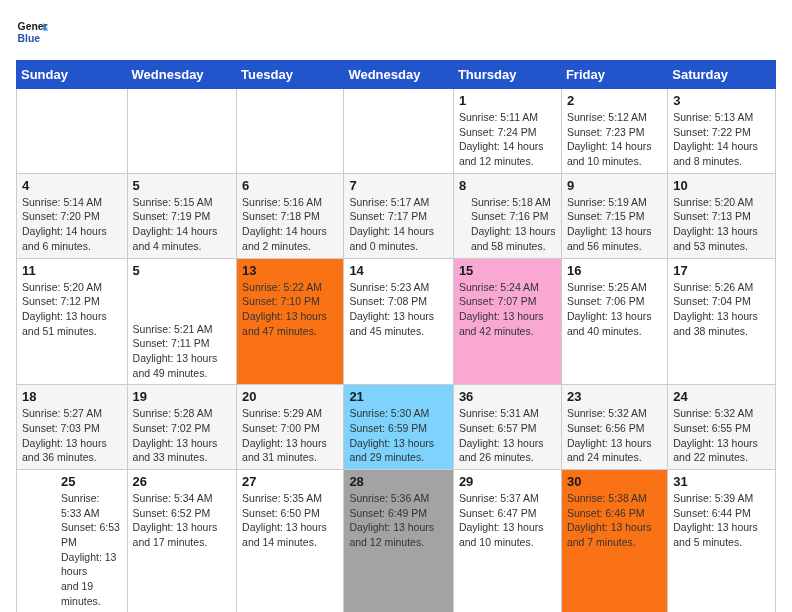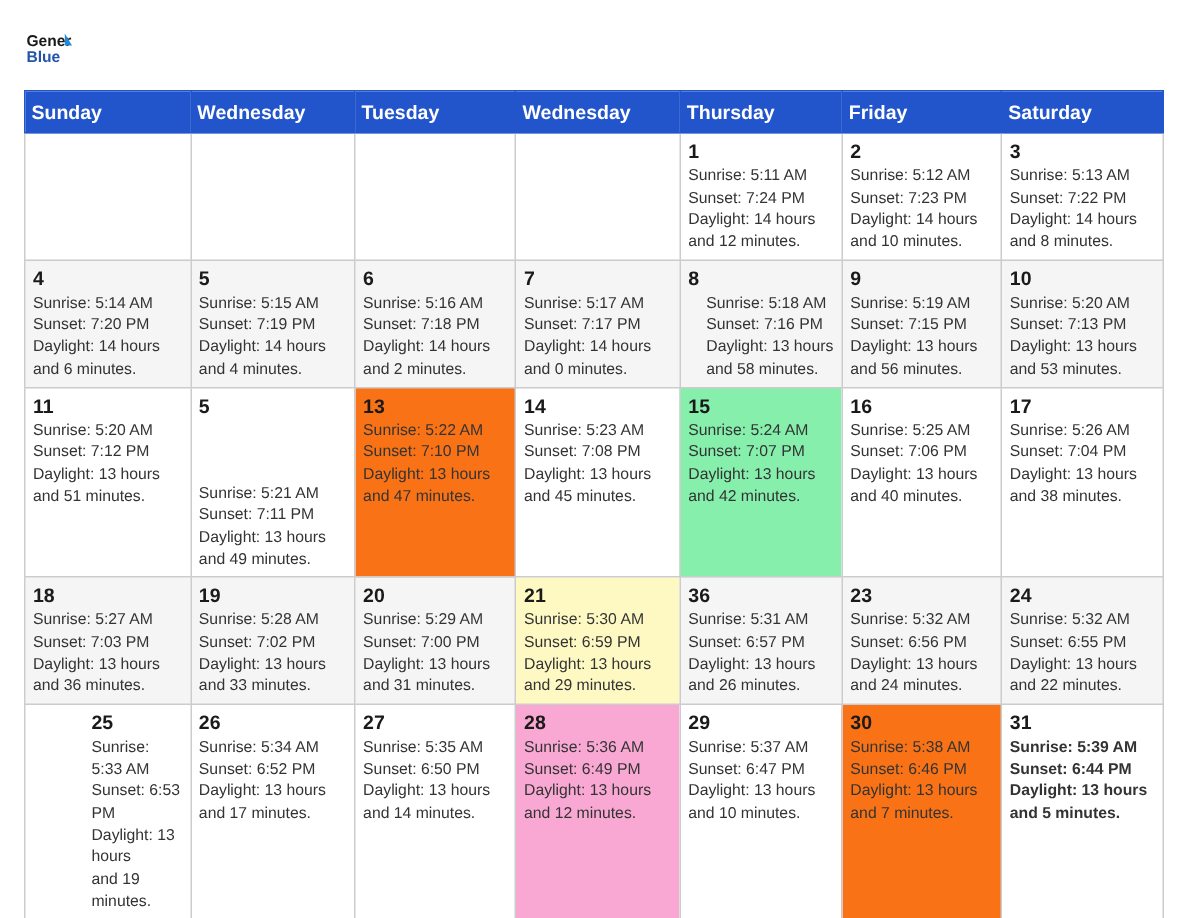--- a/index.html
+++ b/index.html
@@ -214,21 +214,21 @@
 Daylight: 13 hours
 and 47 minutes.</div>
         </td>
         <td style="background: rgb(255, 255, 255);">
           <div class="day-number">14</div>
           <div class="day-info" style="white-space: pre-line;">Sunrise: 5:23 AM
 Sunset: 7:08 PM
 Daylight: 13 hours
 and 45 minutes.</div>
         </td>
-        <td style="background: #86efac;">
+        <td style="background: #f9a8d4;">
           <div class="day-number">15</div>
           <div class="day-info" style="white-space: pre-line;">Sunrise: 5:24 AM
 Sunset: 7:07 PM
 Daylight: 13 hours
 and 42 minutes.</div>
         </td>
         <td style="background: rgb(255, 255, 255);">
           <div class="day-number">16</div>
           <div class="day-info" style="white-space: pre-line;">Sunrise: 5:25 AM
 Sunset: 7:06 PM
@@ -258,21 +258,21 @@
 Daylight: 13 hours
 and 33 minutes.</div>
         </td>
         <td style="background: rgb(245, 245, 245);">
           <div class="day-number">20</div>
           <div class="day-info" style="white-space: pre-line;">Sunrise: 5:29 AM
 Sunset: 7:00 PM
 Daylight: 13 hours
 and 31 minutes.</div>
         </td>
-        <td style="background: #fef9c3;">
+        <td style="background: #7dd3fc;">
           <div class="day-number">21</div>
           <div class="day-info" style="white-space: pre-line;">Sunrise: 5:30 AM
 Sunset: 6:59 PM
 Daylight: 13 hours
 and 29 minutes.</div>
         </td>
         <td style="background: rgb(245, 245, 245);">
           <div class="day-number">36</div>
           <div class="day-info" style="white-space: pre-line;">Sunrise: 5:31 AM
 Sunset: 6:57 PM
@@ -309,21 +309,21 @@
 Daylight: 13 hours
 and 17 minutes.</div>
         </td>
         <td style="background: rgb(255, 255, 255); margin-left: 23px;">
           <div class="day-number">27</div>
           <div class="day-info" style="white-space: pre-line;">Sunrise: 5:35 AM
 Sunset: 6:50 PM
 Daylight: 13 hours
 and 14 minutes.</div>
         </td>
-        <td style="background: #f9a8d4;">
+        <td style="background: #a3a3a3;">
           <div class="day-number">28</div>
           <div class="day-info" style="white-space: pre-line;">Sunrise: 5:36 AM
 Sunset: 6:49 PM
 Daylight: 13 hours
 and 12 minutes.</div>
         </td>
         <td style="background: rgb(255, 255, 255);">
           <div class="day-number">29</div>
           <div class="day-info" style="white-space: pre-line;">Sunrise: 5:37 AM
 Sunset: 6:47 PM
@@ -332,20 +332,20 @@
         </td>
         <td style="background: #f97316;">
           <div class="day-number">30</div>
           <div class="day-info" style="white-space: pre-line;">Sunrise: 5:38 AM
 Sunset: 6:46 PM
 Daylight: 13 hours
 and 7 minutes.</div>
         </td>
         <td style="background: rgb(255, 255, 255);">
           <div class="day-number">31</div>
-          <div class="day-info" style="white-space: pre-line; font-weight: bold;">Sunrise: 5:39 AM
+          <div class="day-info" style="white-space: pre-line;">Sunrise: 5:39 AM
 Sunset: 6:44 PM
 Daylight: 13 hours
 and 5 minutes.</div>
         </td>
       </tr>
     </tbody>
 </table>
 
 </body></html>

